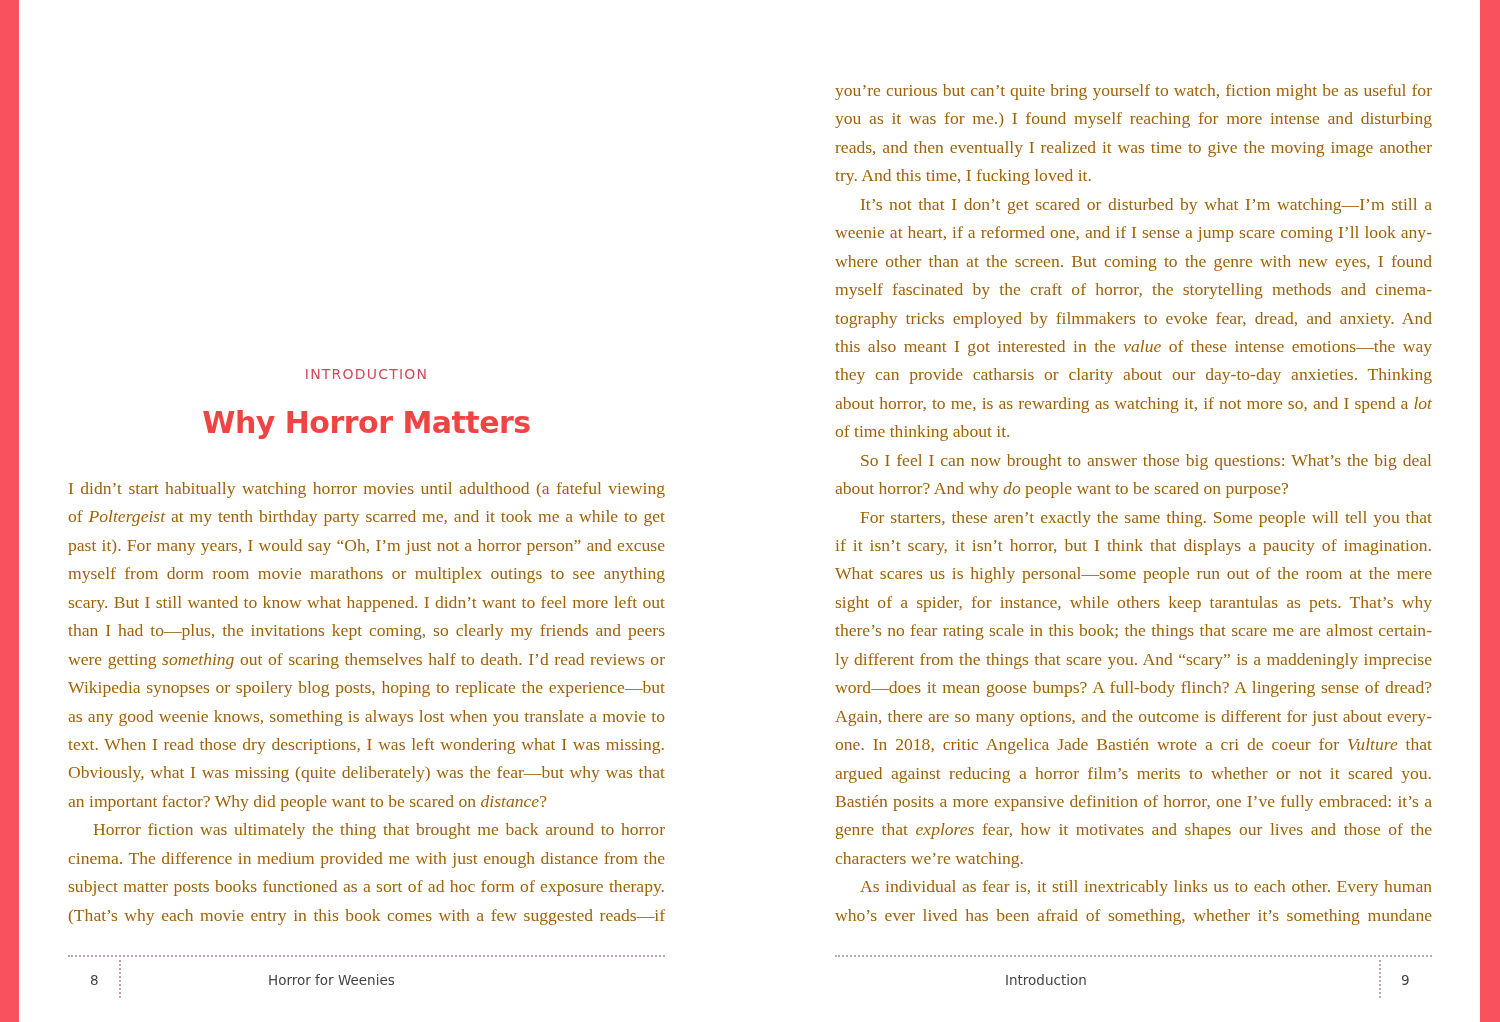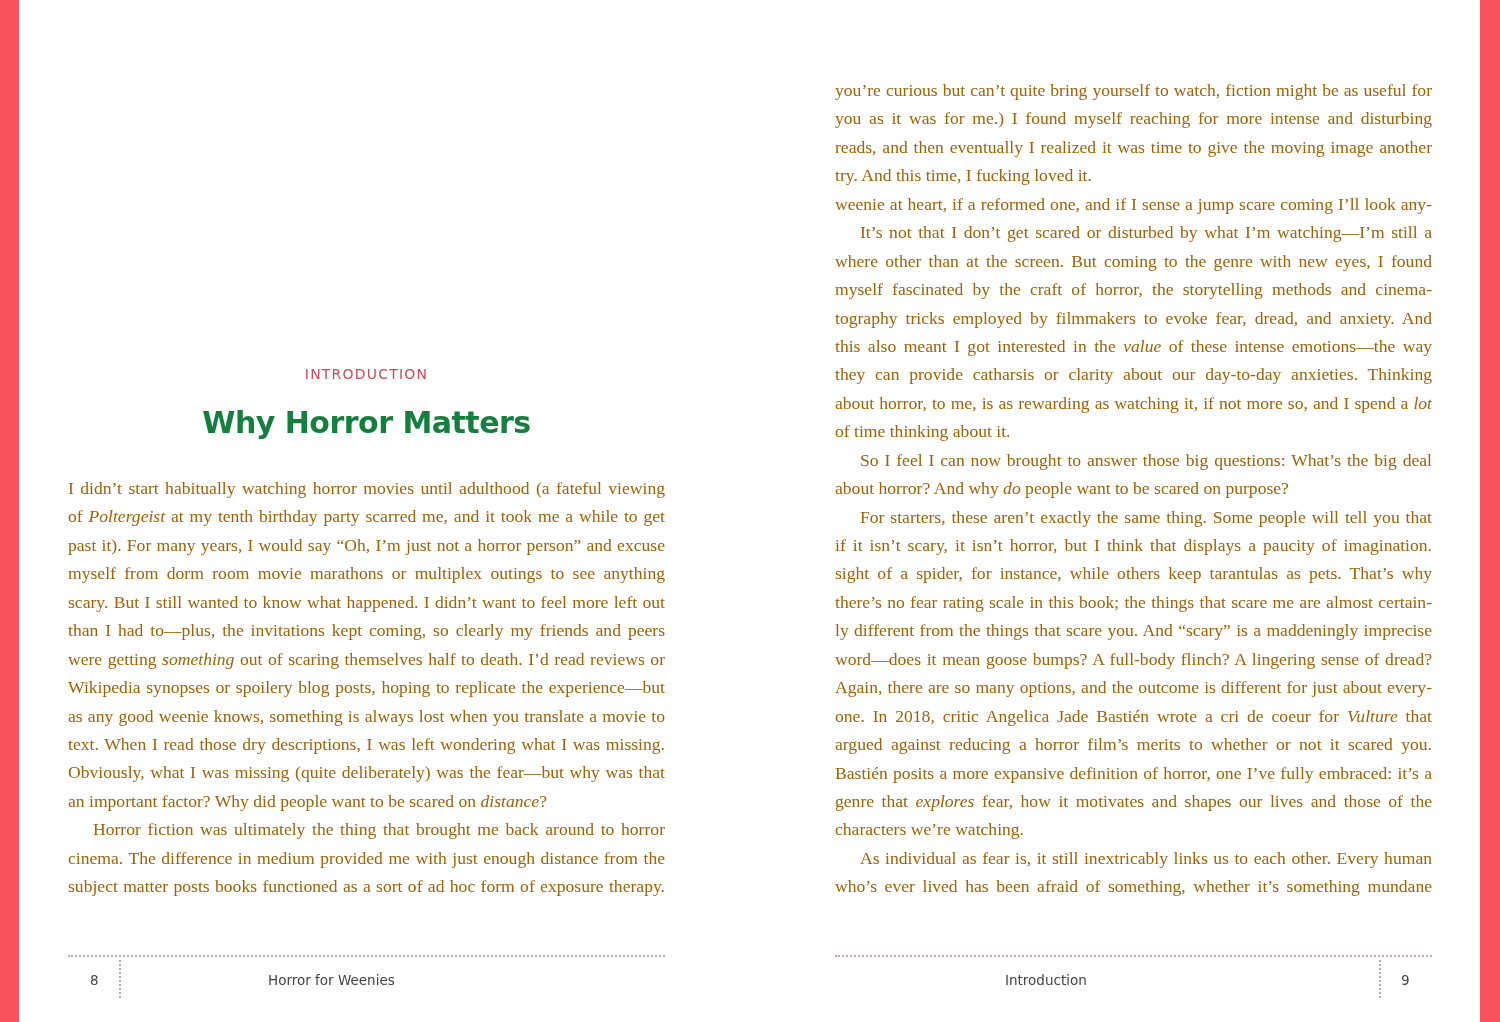--- a/index.html
+++ b/index.html
@@ -49,21 +49,21 @@
     }
     .chapter-title {
       position: absolute;
       top: 405px;
       left: 0; right: 0;
       text-align: center;
       font-family: "DejaVu Sans", sans-serif;
       font-weight: bold;
       font-size: 30px;
       letter-spacing: -0.5px;
-      color: #15803d;
+      color: #ef4444;
     }
     .body-text {
       position: absolute;
       left: 0; right: 0;
       font-family: "Liberation Serif", "DejaVu Serif", serif;
       font-size: 17.6px;
       line-height: 28.45px;
       color: #a16207;
       text-align: justify;
       hyphens: manual;
@@ -146,55 +146,57 @@
           <span class="line">Wikipedia synopses or spoilery blog posts, hoping to replicate the experience—but</span>
           <span class="line">as any good weenie knows, something is always lost when you translate a movie to</span>
           <span class="line">text. When I read those dry descriptions, I was left wondering what I was missing.</span>
           <span class="line">Obviously, what I was missing (quite deliberately) was the fear—but why was that</span>
           <span class="line last">an important factor? Why did people want to be scared on <em>distance</em>?</span>
         </p>
         <p>
           <span class="line ind">Horror fiction was ultimately the thing that brought me back around to horror</span>
           <span class="line">cinema. The difference in medium provided me with just enough distance from the</span>
           <span class="line">subject matter posts books functioned as a sort of ad hoc form of exposure therapy.</span>
+          <span class="line">(That’s why each movie entry in this book comes with a few suggested reads—if</span>
         </p>
       </div>
 
     <div class="footer-rule"></div>
     <div class="footer-vrule"></div>
     <div class="folio">8</div>
     <div class="running-head">Horror for Weenies</div>
   </section>
 
   <section class="page page-right">
     <div class="body-text">
         <p>
           <span class="line">you’re curious but can’t quite bring yourself to watch, fiction might be as useful for</span>
           <span class="line">you as it was for me.) I found myself reaching for more intense and disturbing</span>
           <span class="line">reads, and then eventually I realized it was time to give the moving image another</span>
           <span class="line last">try. And this time, I fucking loved it.</span>
         </p>
         <p>
+          <span class="line ind">It’s not that I don’t get scared or disturbed by what I’m watching—I’m still a</span>
           <span class="line">weenie at heart, if a reformed one, and if I sense a jump scare coming I’ll look any-</span>
-          <span class="line ind">It’s not that I don’t get scared or disturbed by what I’m watching—I’m still a</span>
           <span class="line">where other than at the screen. But coming to the genre with new eyes, I found</span>
           <span class="line">myself fascinated by the craft of horror, the storytelling methods and cinema-</span>
           <span class="line">tography tricks employed by filmmakers to evoke fear, dread, and anxiety. And</span>
           <span class="line">this also meant I got interested in the <em>value</em> of these intense emotions—the way</span>
           <span class="line">they can provide catharsis or clarity about our day-to-day anxieties. Thinking</span>
           <span class="line">about horror, to me, is as rewarding as watching it, if not more so, and I spend a <em>lot</em></span>
           <span class="line last">of time thinking about it.</span>
         </p>
         <p>
           <span class="line ind">So I feel I can now brought to answer those big questions: What’s the big deal</span>
           <span class="line last">about horror? And why <em>do</em> people want to be scared on purpose?</span>
         </p>
         <p>
           <span class="line ind">For starters, these aren’t exactly the same thing. Some people will tell you that</span>
           <span class="line">if it isn’t scary, it isn’t horror, but I think that displays a paucity of imagination.</span>
+          <span class="line">What scares us is highly personal—some people run out of the room at the mere</span>
           <span class="line">sight of a spider, for instance, while others keep tarantulas as pets. That’s why</span>
           <span class="line">there’s no fear rating scale in this book; the things that scare me are almost certain-</span>
           <span class="line">ly different from the things that scare you. And “scary” is a maddeningly imprecise</span>
           <span class="line">word—does it mean goose bumps? A full-body flinch? A lingering sense of dread?</span>
           <span class="line">Again, there are so many options, and the outcome is different for just about every-</span>
           <span class="line">one. In 2018, critic Angelica Jade Bastién wrote a cri de coeur for <em>Vulture</em> that</span>
           <span class="line">argued against reducing a horror film’s merits to whether or not it scared you.</span>
           <span class="line">Bastién posits a more expansive definition of horror, one I’ve fully embraced: it’s a</span>
           <span class="line">genre that <em>explores</em> fear, how it motivates and shapes our lives and those of the</span>
           <span class="line last">characters we’re watching.</span>

